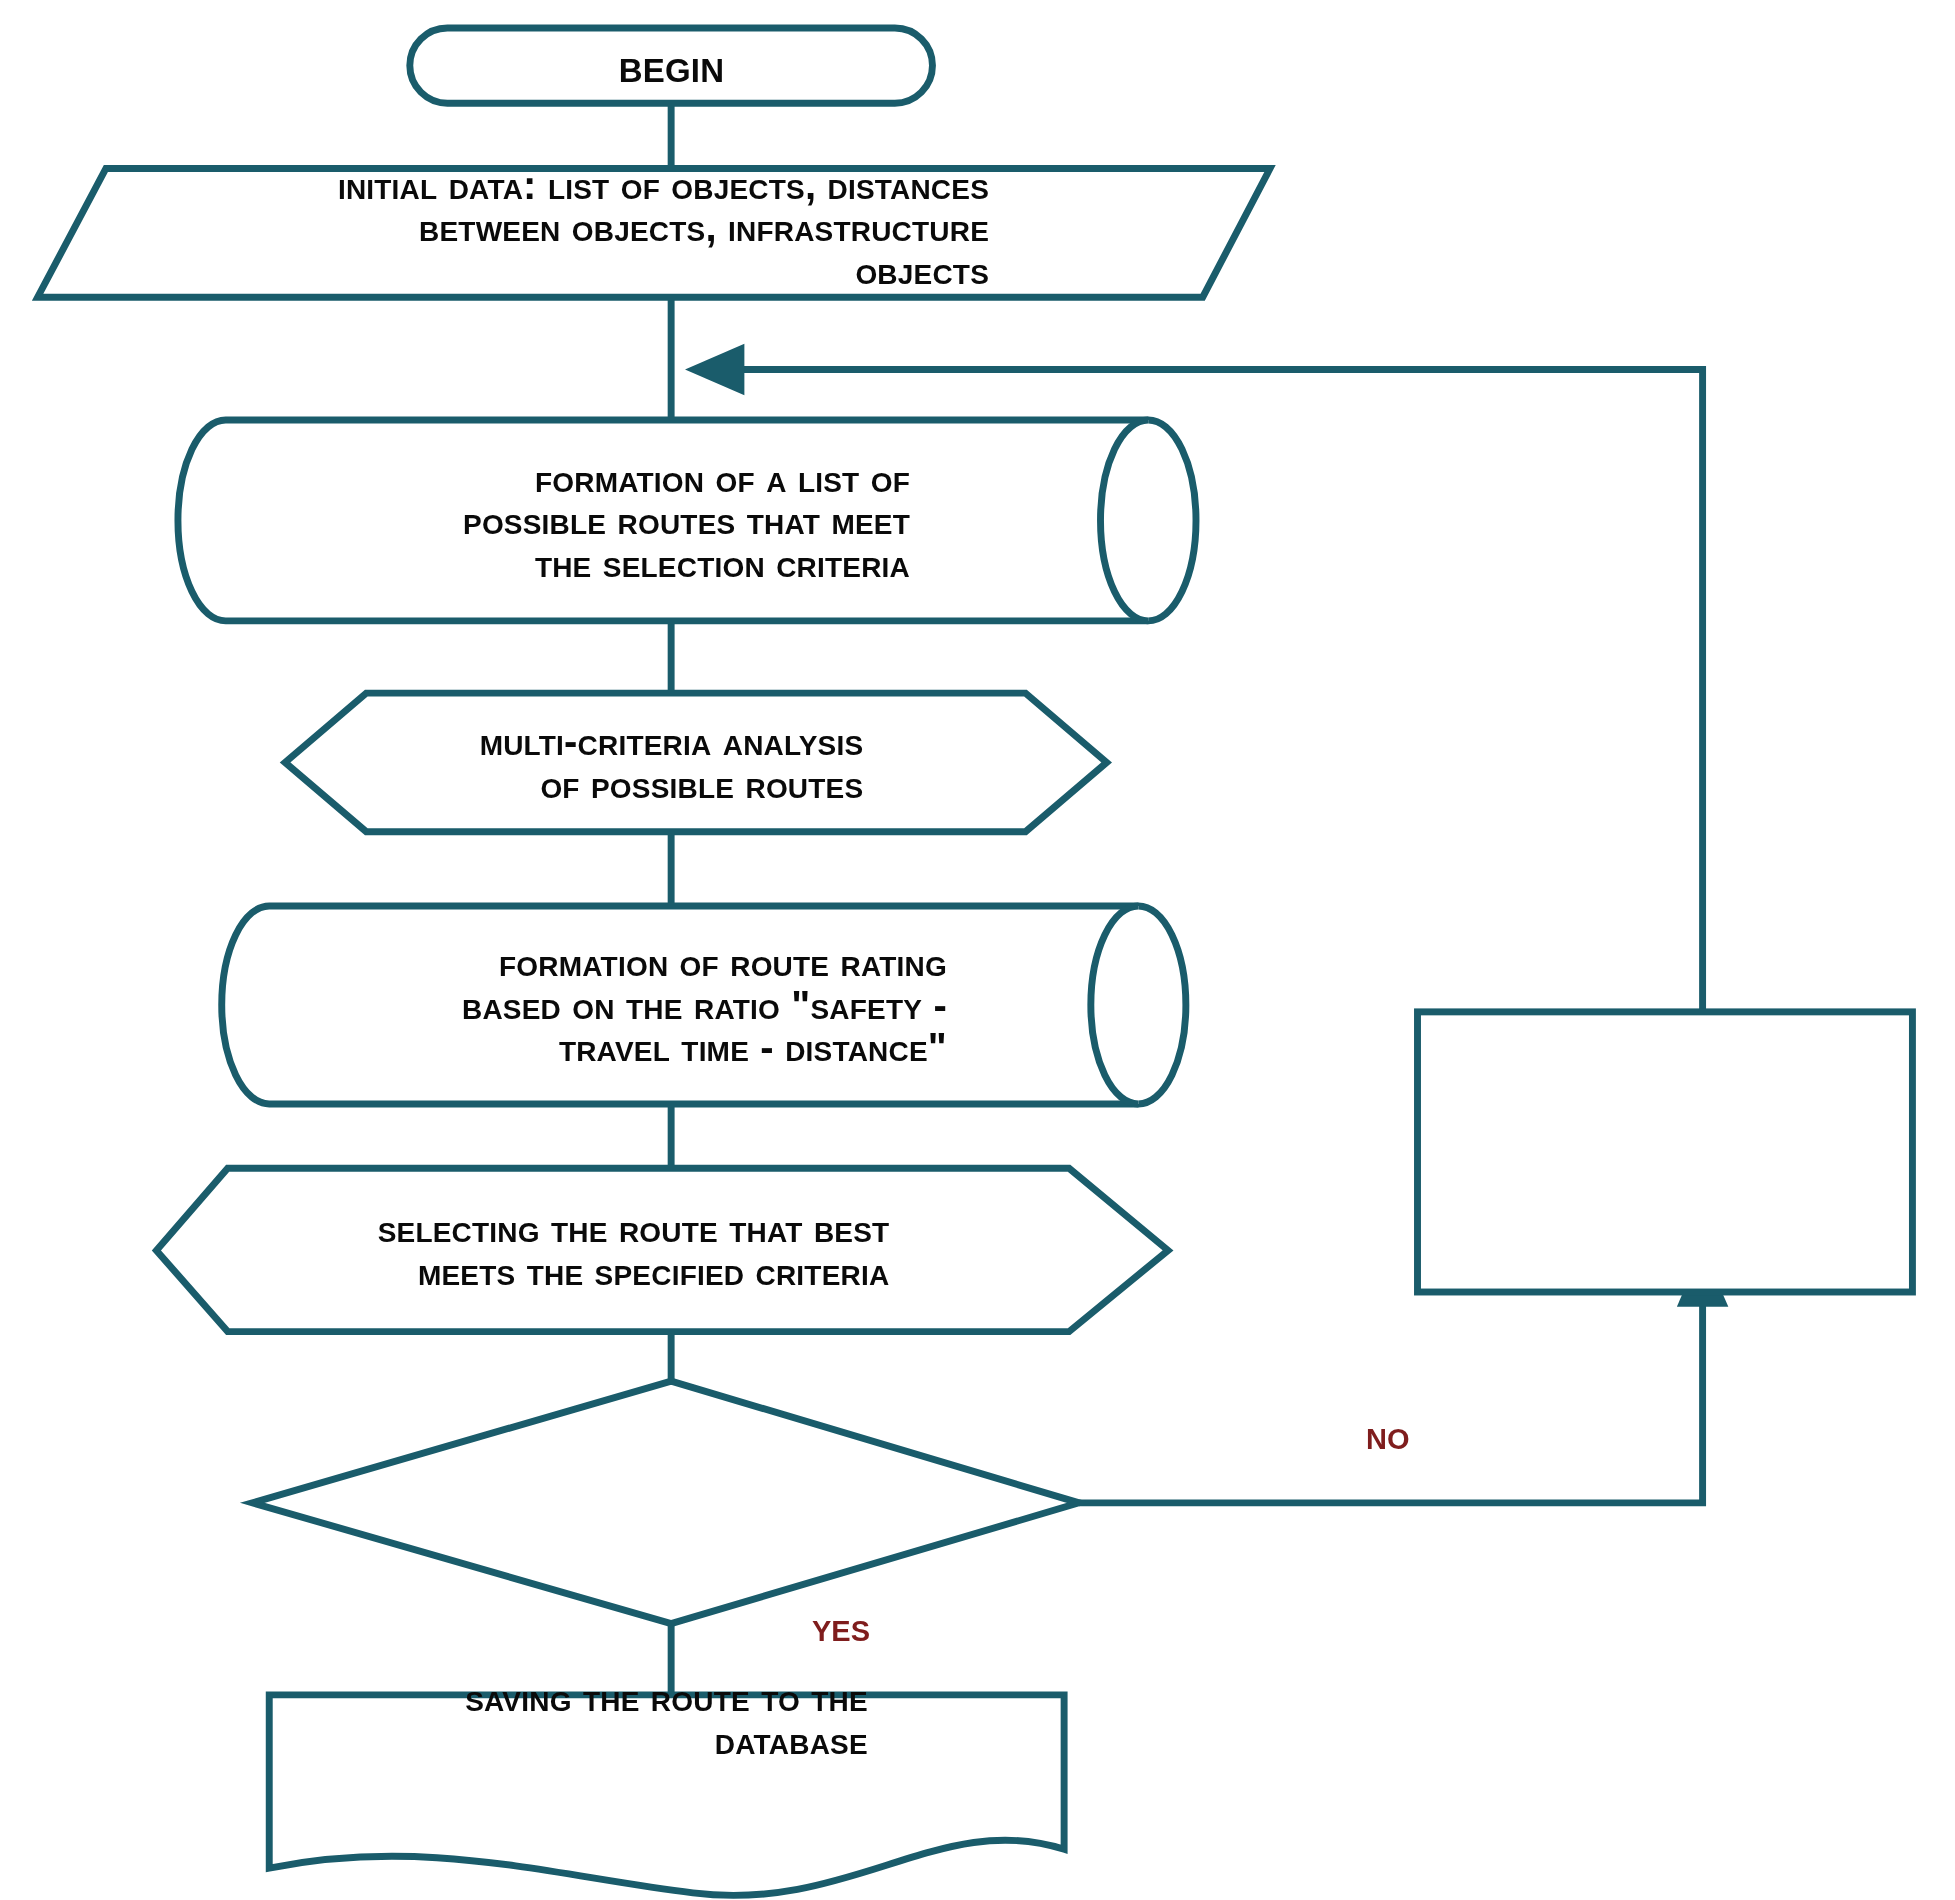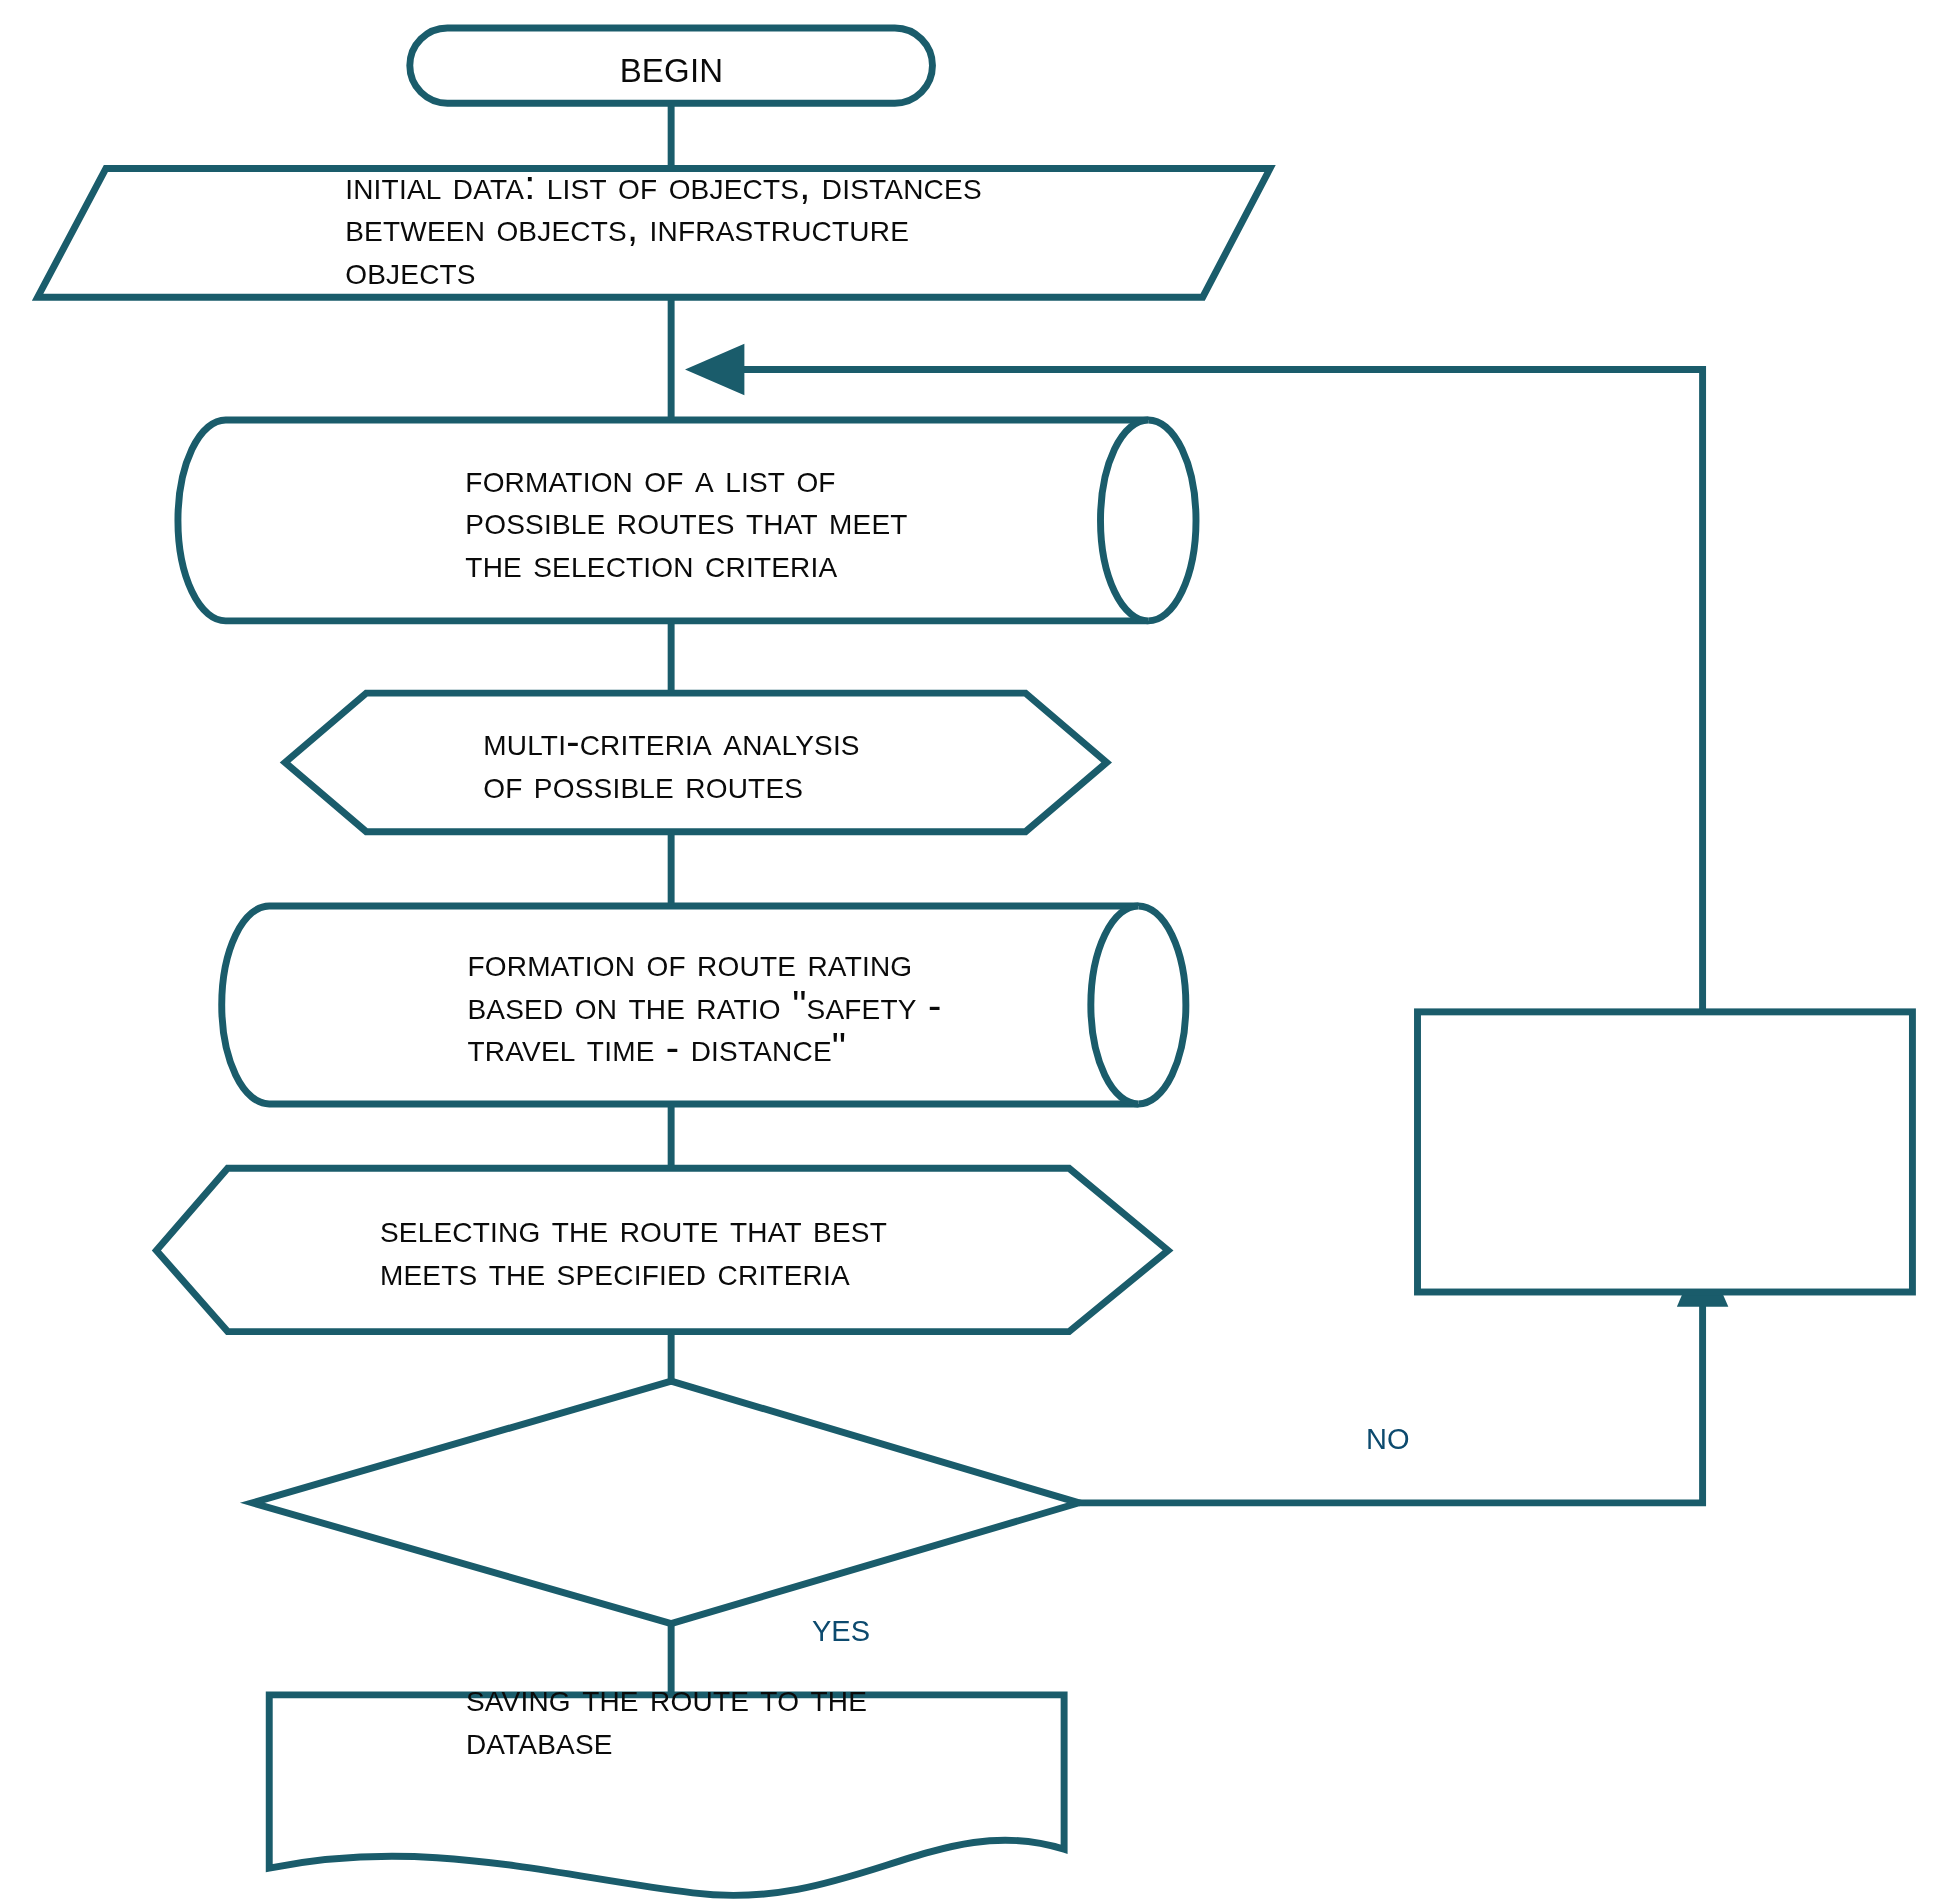--- a/index.html
+++ b/index.html
@@ -38,39 +38,39 @@
   }
   .arrow-head {
     fill: #1a5c6b;
     stroke: none;
   }
   .node-label {
     position: absolute;
     display: flex;
     align-items: center;
     justify-content: center;
-    text-align: left;
+    text-align: right;
     color: #0a0a0a;
     font-family: "Liberation Sans", sans-serif;
-    font-weight: normal;
+    font-weight: bold;
     font-variant: small-caps;
     text-transform: lowercase;
     line-height: 1.06;
     letter-spacing: 0.2px;
     white-space: pre-line;
     pointer-events: none;
   }
   .node-label.sz-lg  { font-size: 47px; }
   .node-label.sz-md  { font-size: 40px; }
   .node-label.sz-sm  { font-size: 38px; }
   .edge-label {
     position: absolute;
-    color: #0c4a6e;
+    color: #7f1d1d;
     font-family: "Liberation Sans", sans-serif;
-    font-weight: normal;
+    font-weight: bold;
     font-variant: small-caps;
     text-transform: lowercase;
     font-size: 42px;
     line-height: 1;
     white-space: nowrap;
   }
 </style>
 </head>
 <body>
 

